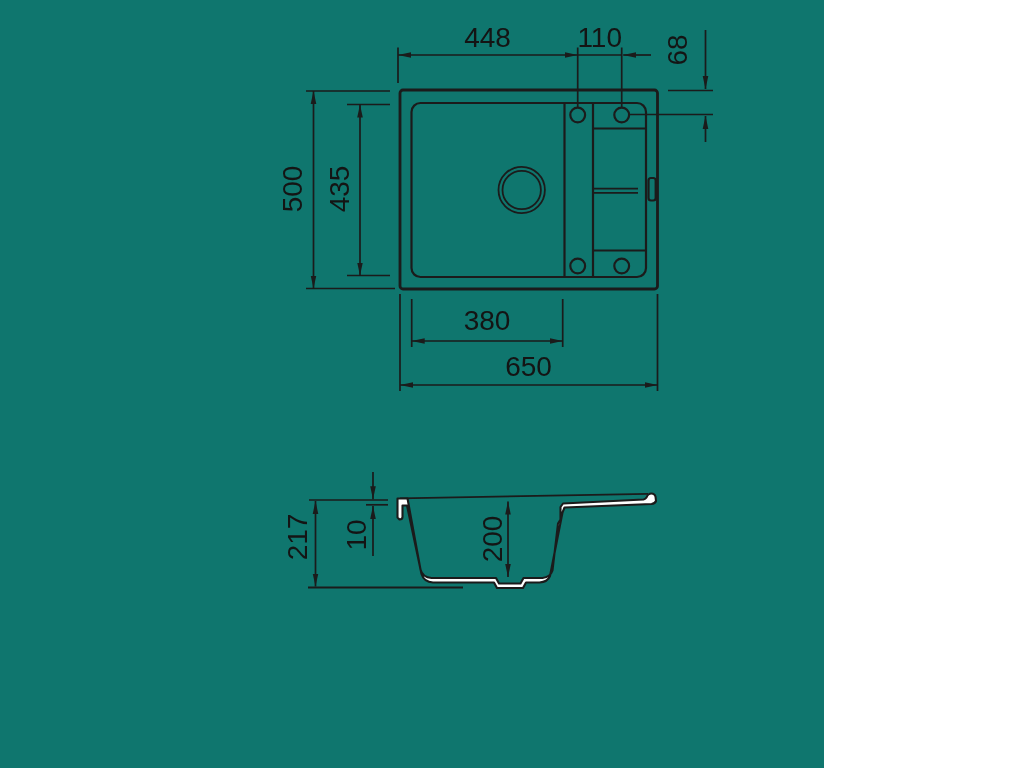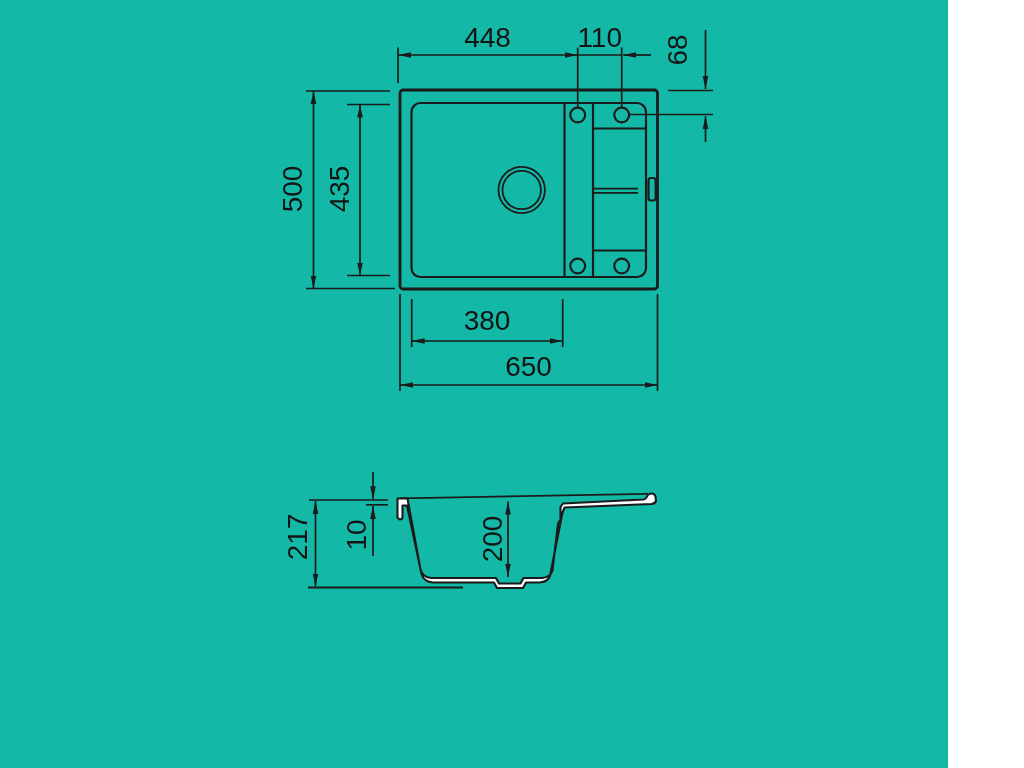--- a/index.html
+++ b/index.html
@@ -5,23 +5,23 @@
   html, body {
     margin: 0;
     padding: 0;
     background: #ffffff;
     width: 1024px;
     height: 768px;
     overflow: hidden;
   }
   .canvas {
     position: relative;
-    width: 948px;
+    width: 824px;
     height: 768px;
-    background: #14b8a6;
+    background: #0f766e;
   }
   svg { display: block; }
   
   .ol  { fill: none; stroke: #1b1b1b; stroke-width: 2.8; stroke-linejoin: round; }
   .il  { fill: none; stroke: #1b1b1b; stroke-width: 2.2; stroke-linejoin: round; }
   .thin{ fill: none; stroke: #1b1b1b; stroke-width: 1.8; }
   .shell { fill: #ffffff; stroke: #1b1b1b; stroke-width: 2.1; stroke-linejoin: round; }
   .dim { fill: none; stroke: #1b1b1b; stroke-width: 1.7; }
   .lbl {
     font-family: "Liberation Sans", "DejaVu Sans", sans-serif;

